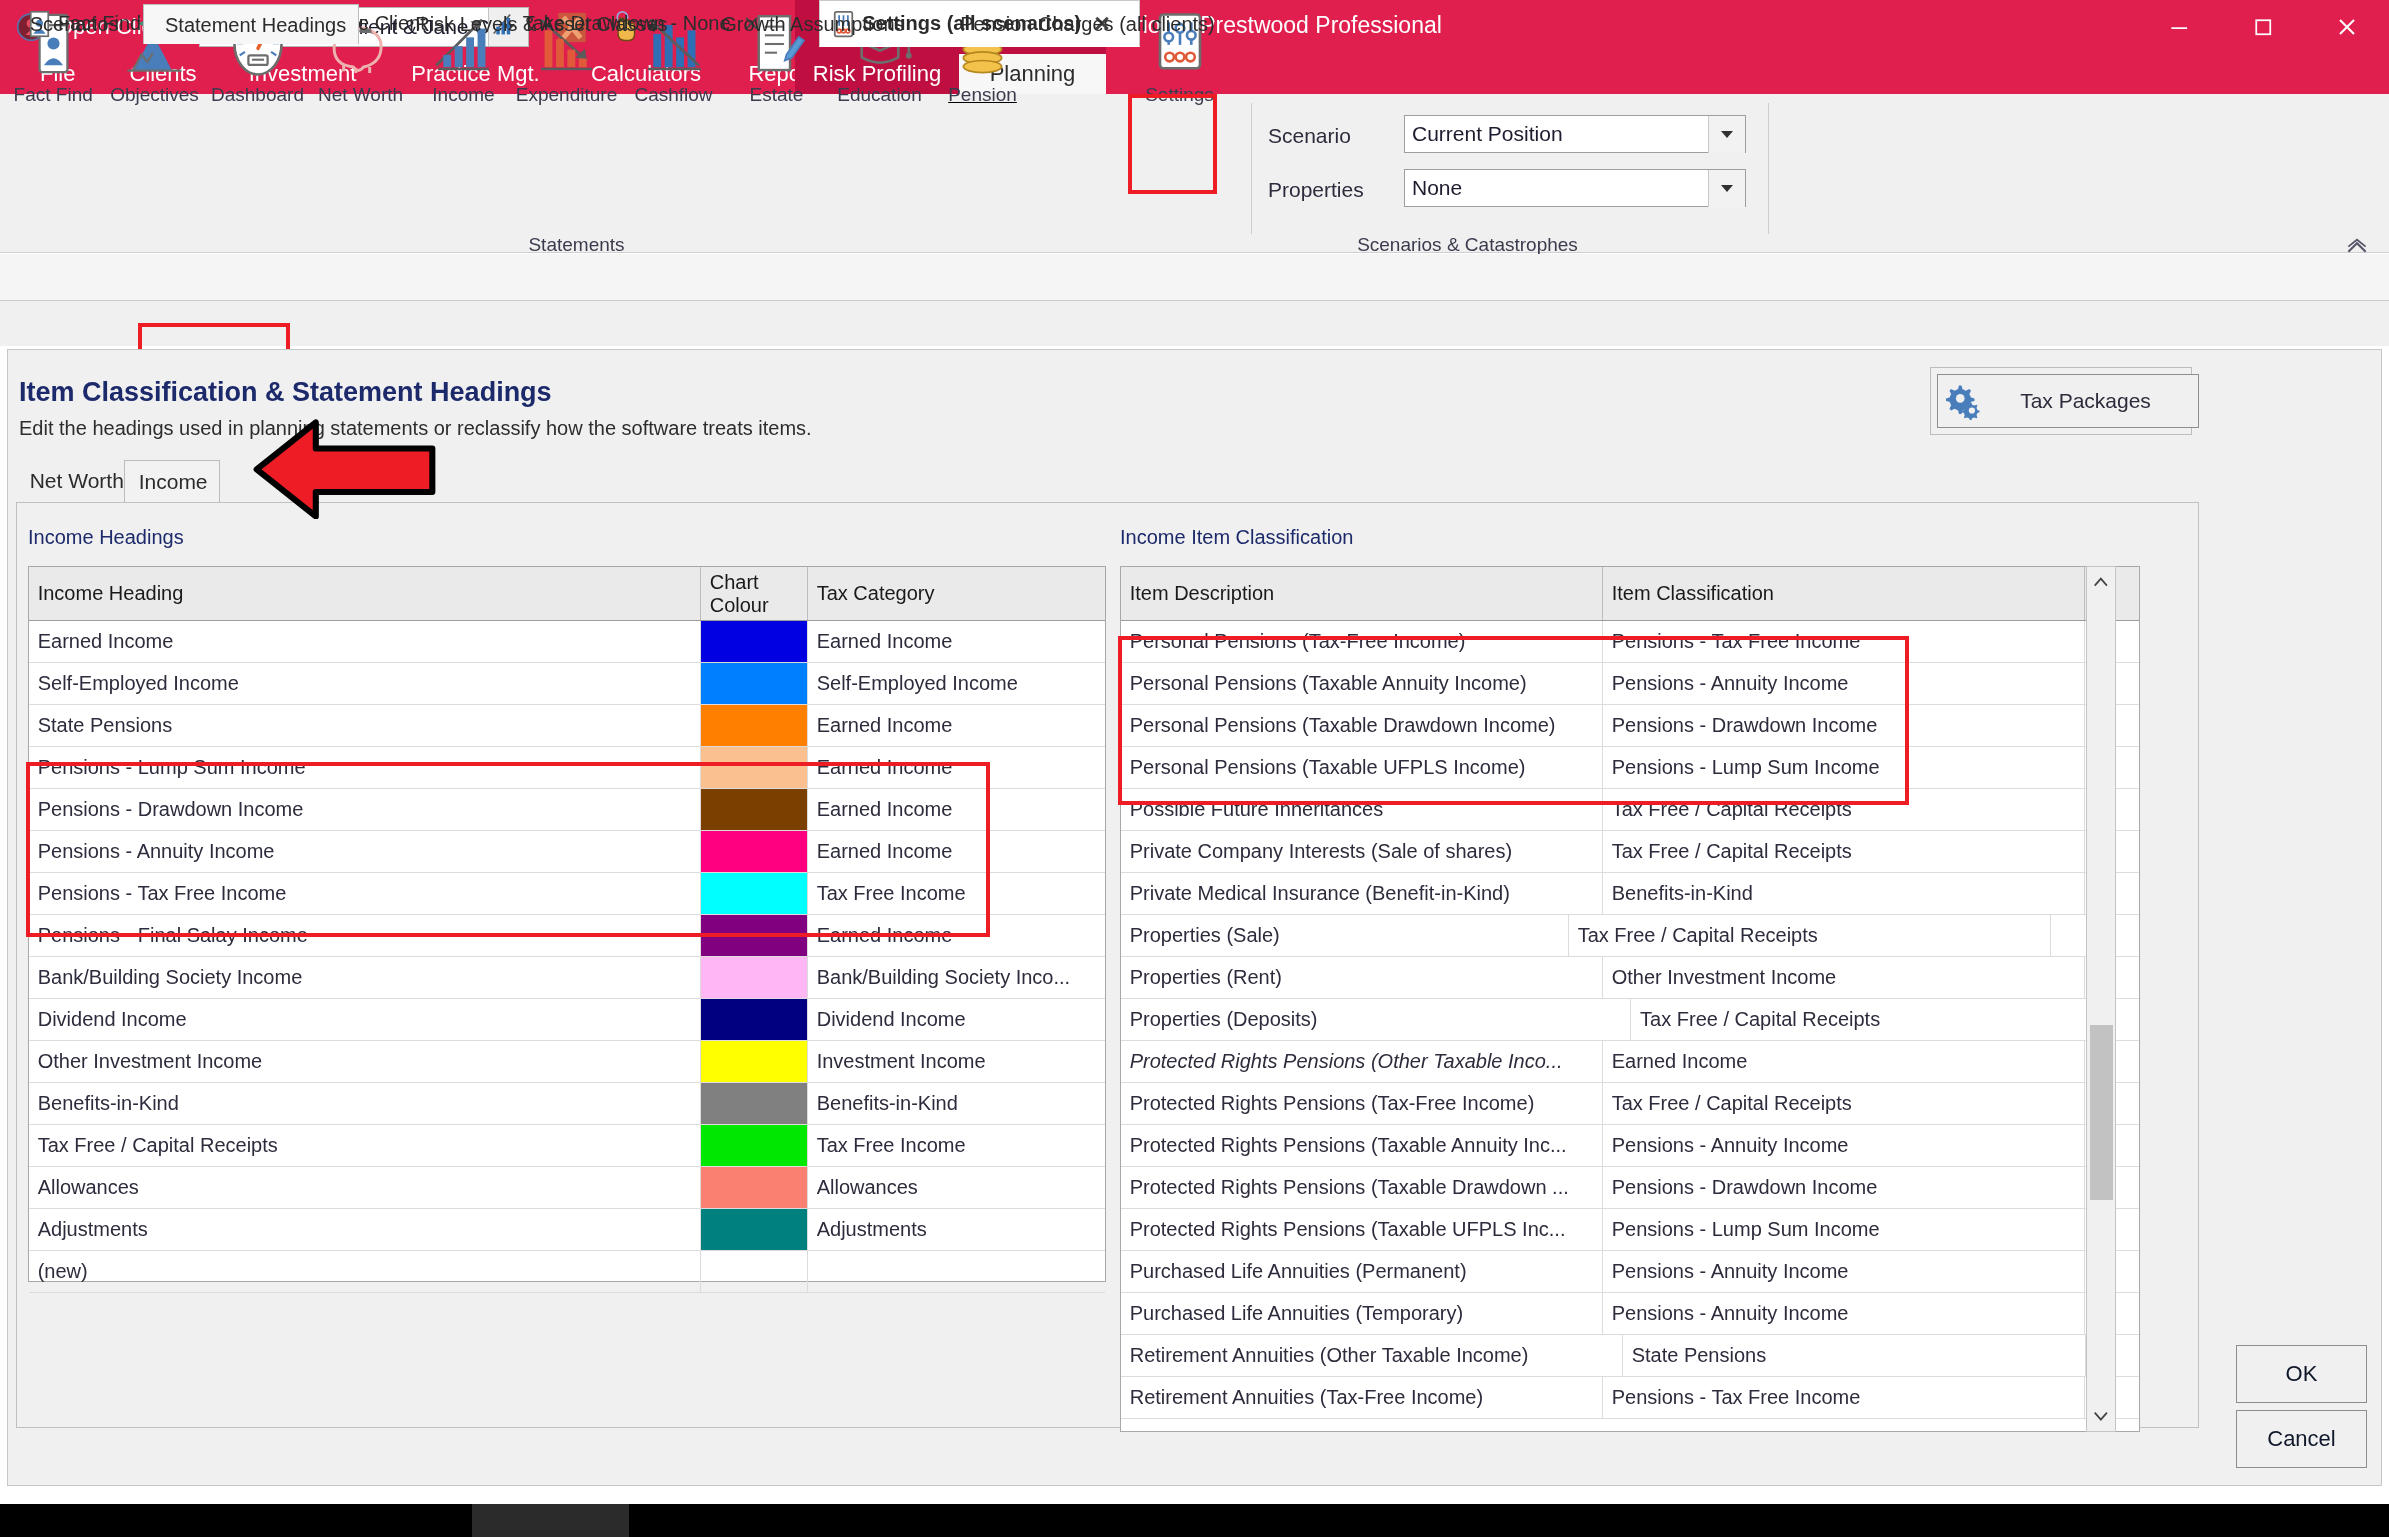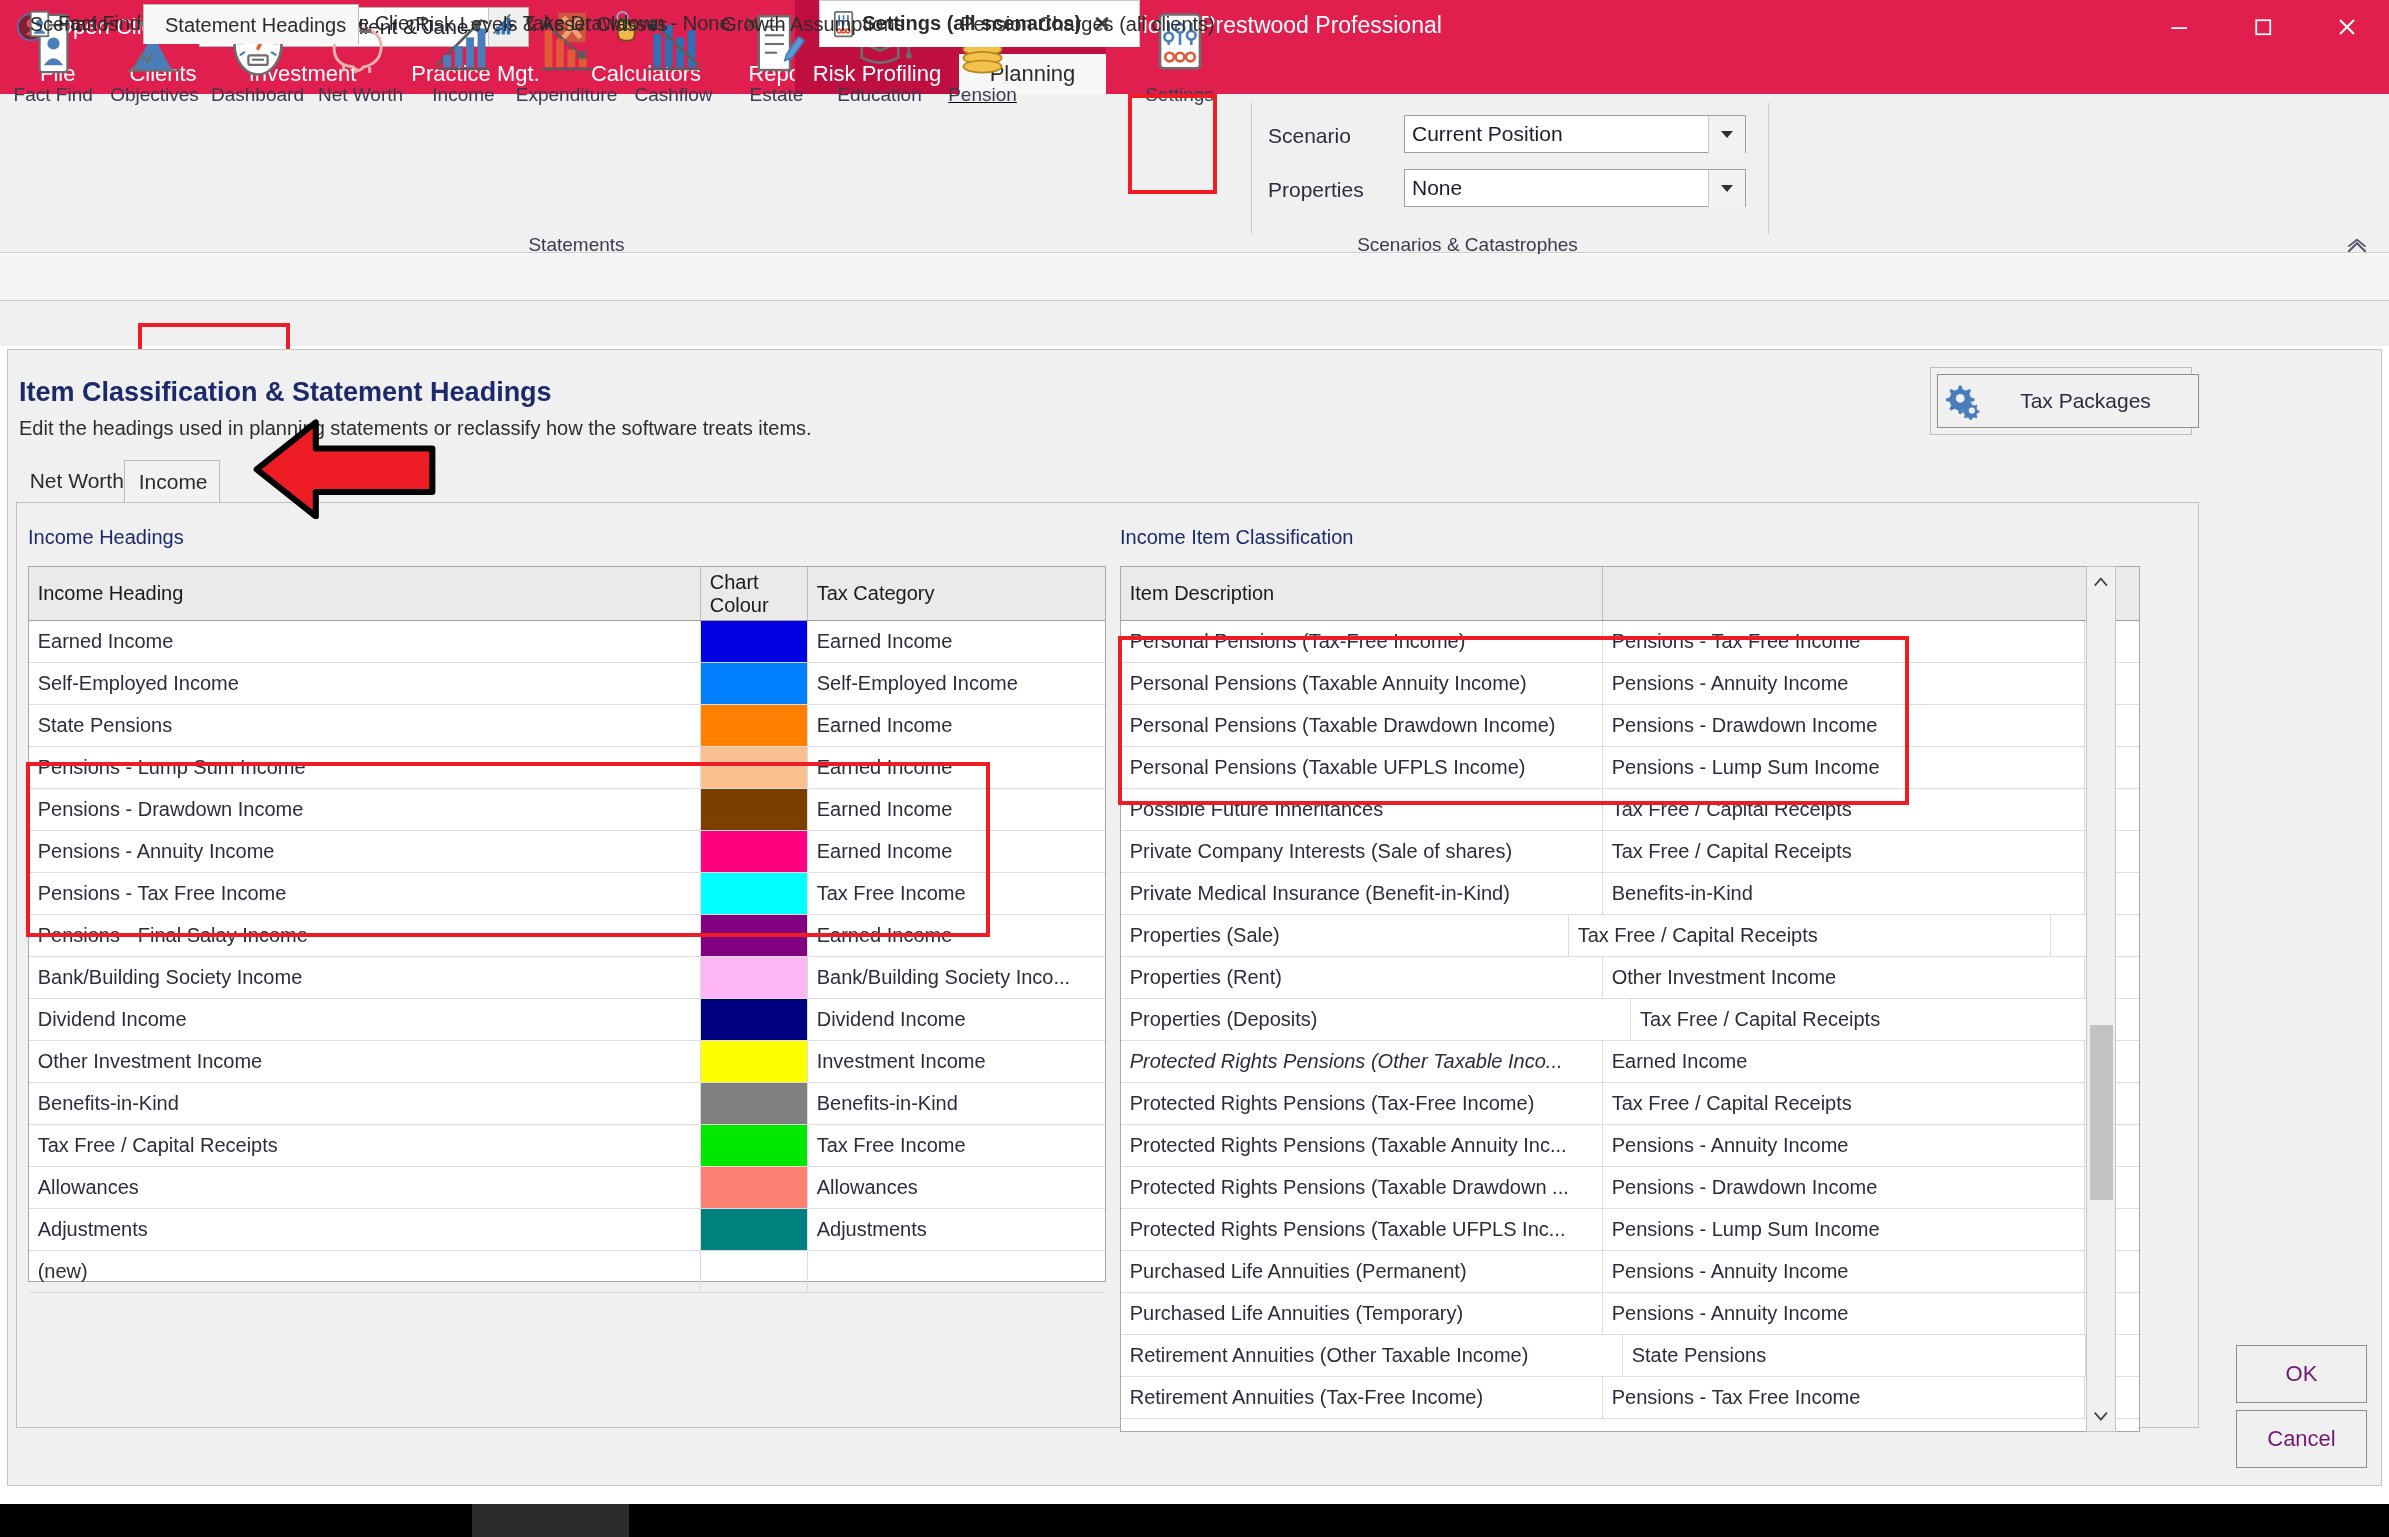--- a/index.html
+++ b/index.html
@@ -181,21 +181,21 @@
   .vscroll{
     position:absolute; width:30px; background:#f0f0f0; border:0.9px solid #c4c4c4;
   }
   .vs-arrow{ height:30px; display:flex; align-items:center; justify-content:center; font-size:17.5px; color:#444;}
   .vs-thumb{ position:absolute; left:2.6px; width:23px; background:#c2c2c2; }
 
   
   .dlgbtn{
     position:absolute; width:131px; height:58px; background:#f0f0f0;
     border:0.9px solid #8d8d8d; display:flex; align-items:center; justify-content:center;
-    font-size:22px; color:#701a75;
+    font-size:22px; color:#0f172a;
   }
 
   
   .big-arrow{ position:absolute; left:253px; top:419px; width:183px; height:100px; }
 
   
   .taskbar{ position:absolute; left:0; top:1504px; width:2389px; height:33px; background:#000000; }
   .tb-seg{ position:absolute; top:0; height:33px; background:#2b2b2b; }
 </style>
 </head>
@@ -686,20 +686,21 @@
         <div class="gc" style="width: 107px; padding: 0px;"></div>
         <div class="gc" style="width: 297px; border-right: none;"></div>
       </div>
     </div>
 </div>
 <div class="redbox" style="left:26px;top:762px;width:964px;height:175px;"></div>
 
 <div class="grid" id="right-grid" style="left:1120px;top:566px;width:1020px;height:866px;">
   <div class="grid-head">
     <div class="gh-cell" style="width:482px;">Item Description</div>
+    <div class="gh-cell" style="width:482px;">Item Classification</div>
     <div class="gh-cell" style="width:54px;border-right:none;"></div>
   </div>
   <div id="right-body" style="overflow:hidden;height:810px;">
       <div class="grow">
         <div class="gc" style="width: 482px;">Personal Pensions (Tax-Free Income)</div>
         <div class="gc" style="width: 482px;">Pensions - Tax Free Income</div>
         <div class="gc" style="width: 54px; border-right: none;"></div>
       </div>
       <div class="grow">
         <div class="gc" style="width: 482px;">Personal Pensions (Taxable Annuity Income)</div>

